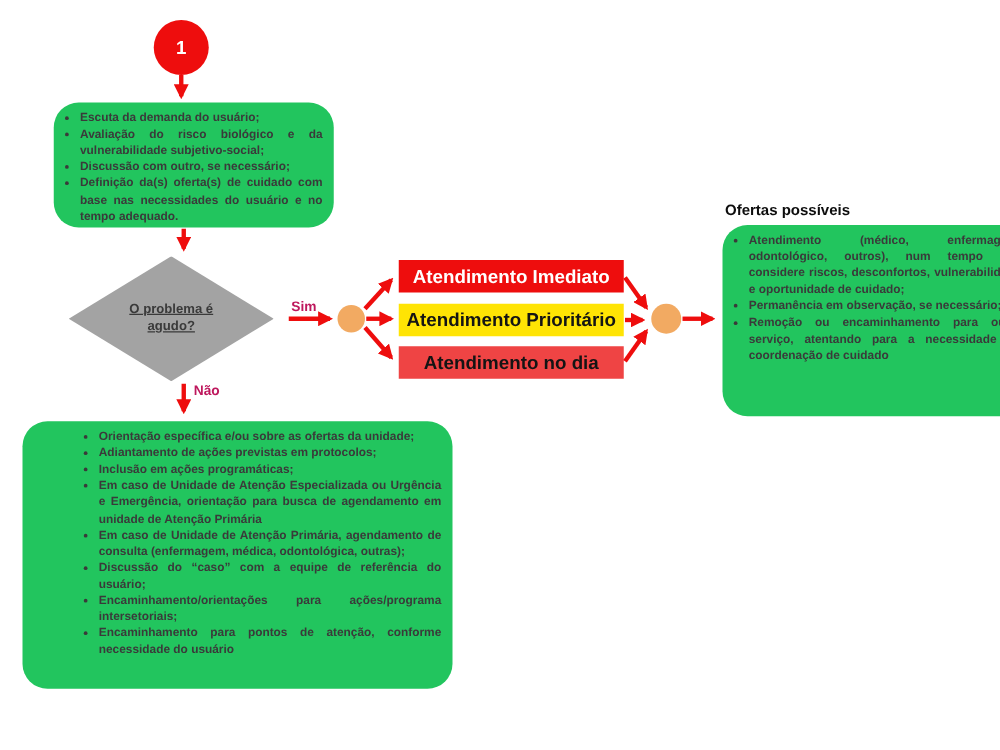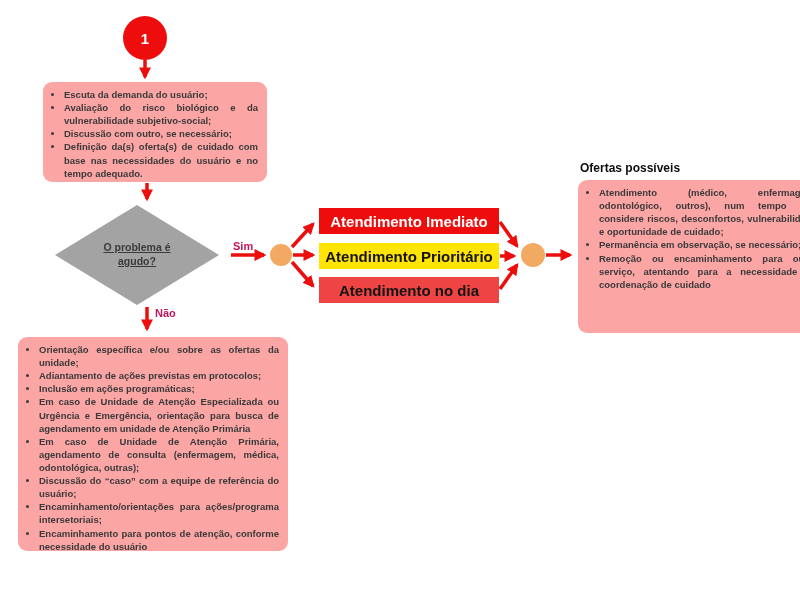--- a/index.html
+++ b/index.html
@@ -11,26 +11,26 @@
   .abs { position:absolute; }
 
   .start-circle {
     left:123px; top:16px; width:44px; height:44px;
     background:#ee0d0d; border-radius:50%;
     display:flex; align-items:center; justify-content:center;
     color:#ffffff; font-weight:bold; font-size:15px; z-index:2;
   }
 
   .orange-box {
-    background:#fca5a5; border-radius:9px;
+    background:#22c55e; border-radius:20px;
     color:#3a3a3a; font-weight:bold; z-index:1;
   }
   .intake-box { left:43px; top:82px; width:224px; height:100px; }
   .offers-box { left:578px; top:180px; width:248px; height:153px; }
-  .no-path-box { left:18px; top:337px; width:270px; height:214px; }
+  .no-path-box { left:18px; top:337px; width:304px; height:214px;padding-left:40px; }
 
   ul.blist { margin:0; padding:6px 9px 4px 21px; font-size:9.5px; line-height:1.38; list-style:disc outside; }
   ul.blist li { text-align:justify; margin:0; }
 
   .diamond {
     left:55px; top:205px; width:164px; height:100px;
     background:#a3a3a3;
     clip-path:polygon(50% 0, 100% 50%, 50% 100%, 0 50%);
     display:flex; align-items:center; justify-content:center;
     text-align:center; color:#3a3a3a; font-weight:bold;

